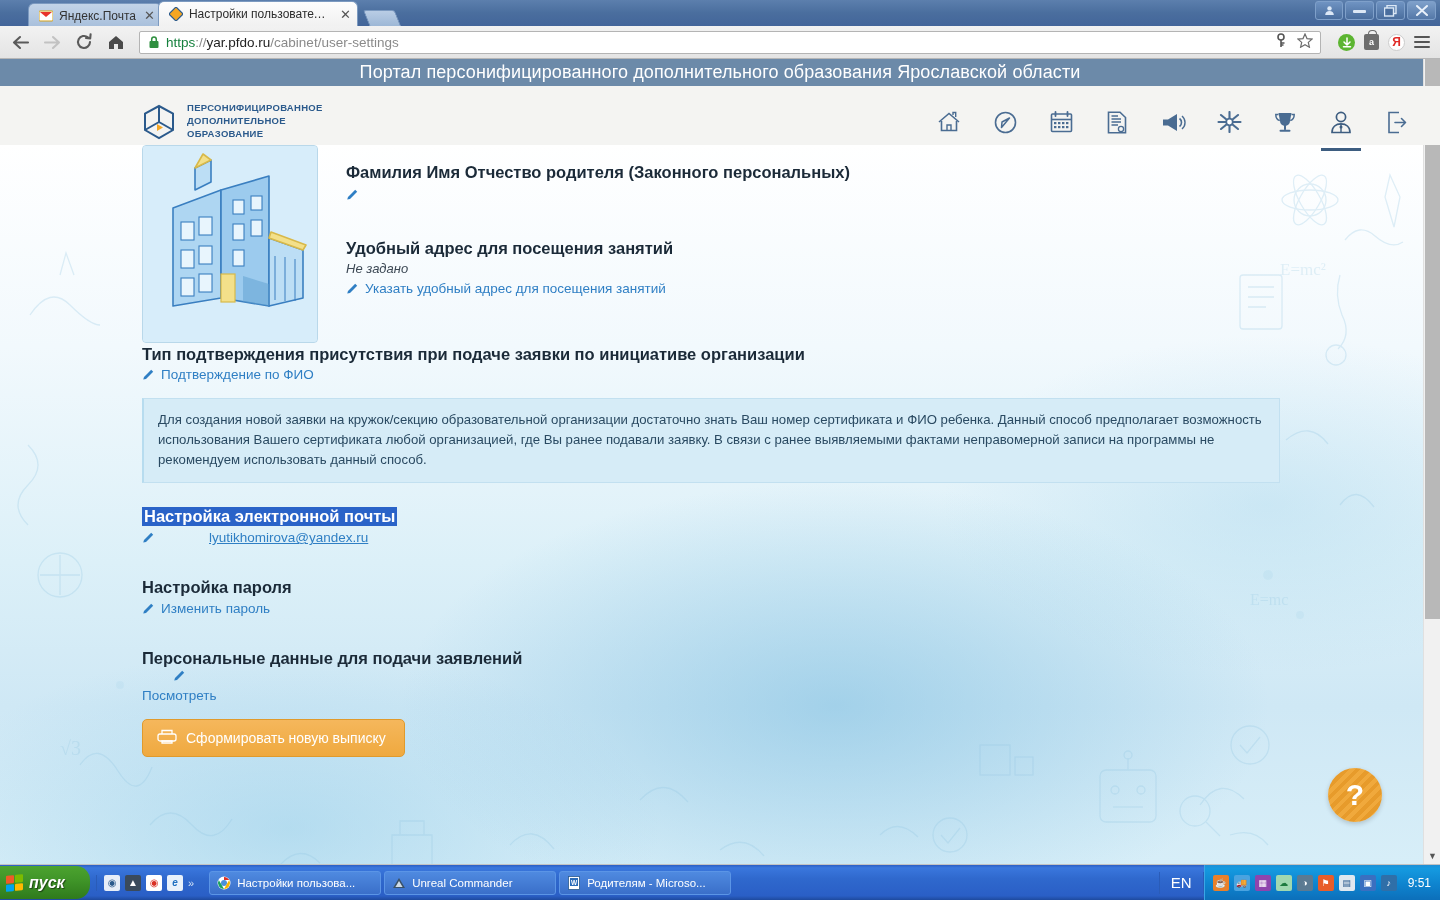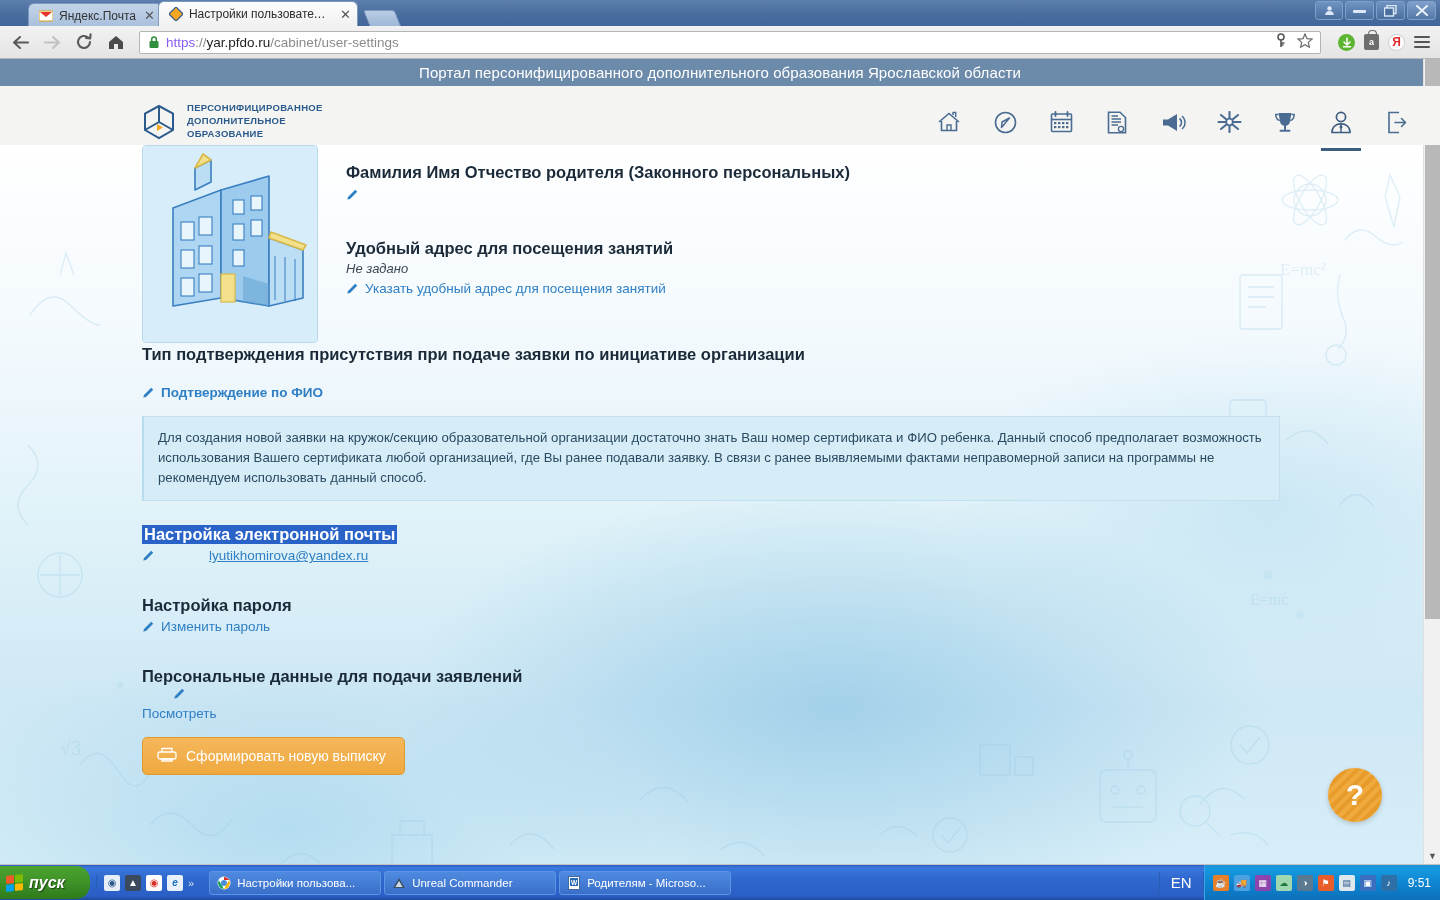--- a/index.html
+++ b/index.html
@@ -83,39 +83,39 @@
   .navbtn.disabled { color:#bdbdbd; }
   .omnibox {
     flex:1; height:23px;
     background:#fff; border:1px solid #b4b4b4; border-radius:2px;
     display:flex; align-items:center;
     padding:0 4px;
     margin:0 5px;
     font-size:13.5px;
   }
   .lock { width:12px;height:13px; margin:0 6px 0 4px; flex:none;}
-  .url-https { color:#8b5cf6; }
+  .url-https { color:#15803d; }
   .url-dim { color:#8a8a8a; }
   .url-main { color:#222; }
   .omni-right { margin-left:auto; display:flex; align-items:center; gap:9px; padding-right:3px;}
   .tb-icons { display:flex; align-items:center; gap:9px; padding:0 4px 0 8px;}
   .circ-green { width:17px;height:17px;border-radius:50%;background:#5cb531; display:flex;align-items:center;justify-content:center;color:#fff;font-size:10px;}
   .bag { width:15px;height:16px;background:#6d6d6d;border-radius:2px; position:relative; display:flex;align-items:center;justify-content:center;color:#fff;font-size:9px;font-weight:bold;}
   .bag:before{content:"";position:absolute;top:-4px;left:4px;width:7px;height:6px;border:1.6px solid #6d6d6d;border-bottom:none;border-radius:4px 4px 0 0;}
   .ya { width:17px;height:17px;border-radius:50%;background:#fff;border:1px solid #ccc;color:#e02a26;font-size:12px;font-weight:bold;display:flex;align-items:center;justify-content:center;}
   .burger { width:16px; display:flex;flex-direction:column;gap:3px;}
   .burger i { display:block;height:2px;background:#555;border-radius:1px;}
 
   
   .viewport { position:relative; width:1440px; height:805px; overflow:hidden; background:#fff; }
   .sitebar {
     height:27px;
     background:#6c8aa9;
     color:#fff;
-    font-size:15px;
+    font-size:18px;
     display:flex; align-items:center; justify-content:center;
     letter-spacing:.1px;
   }
   .siteheader {
     height:59px; background:#f4f4f2;
     display:flex; align-items:center;
     padding:12px 26px 0 140px;
     position:relative;
     z-index:5;
   }
@@ -590,21 +590,21 @@
               <svg width="13" height="13" viewBox="0 0 13 13">
                   <path d="M1.2 11.6 L2 9 L9.2 1.8 L11.2 3.8 L4 11 Z" fill="#2f7fc4"></path>
                 </svg>
             </span>
             <span>Указать удобный адрес для посещения занятий</span>
           </a>
         </div>
 
         <div class="fullwidth" style="margin-top:46px;">
           <h2 class="sec">Тип подтверждения присутствия при подаче заявки по инициативе организации</h2>
-          <a class="lnk" style="margin-top:21px;font-weight:bold;">
+          <a class="lnk" style="margin-top:3px;">
             <span class="pencil">
               <svg width="13" height="13" viewBox="0 0 13 13">
                   <path d="M1.2 11.6 L2 9 L9.2 1.8 L11.2 3.8 L4 11 Z" fill="#2f7fc4"></path>
                 </svg>
             </span>
             <span>Подтверждение по ФИО</span>
           </a>
           <div class="notebox">Для создания новой заявки на кружок/секцию образовательной организации достаточно знать Ваш номер сертификата и ФИО ребенка. Данный способ предполагает возможность использования Вашего сертификата любой организацией, где Вы ранее подавали заявку. В связи с ранее выявляемыми фактами неправомерной записи на программы не рекомендуем использовать данный способ.</div>
         </div>
 

